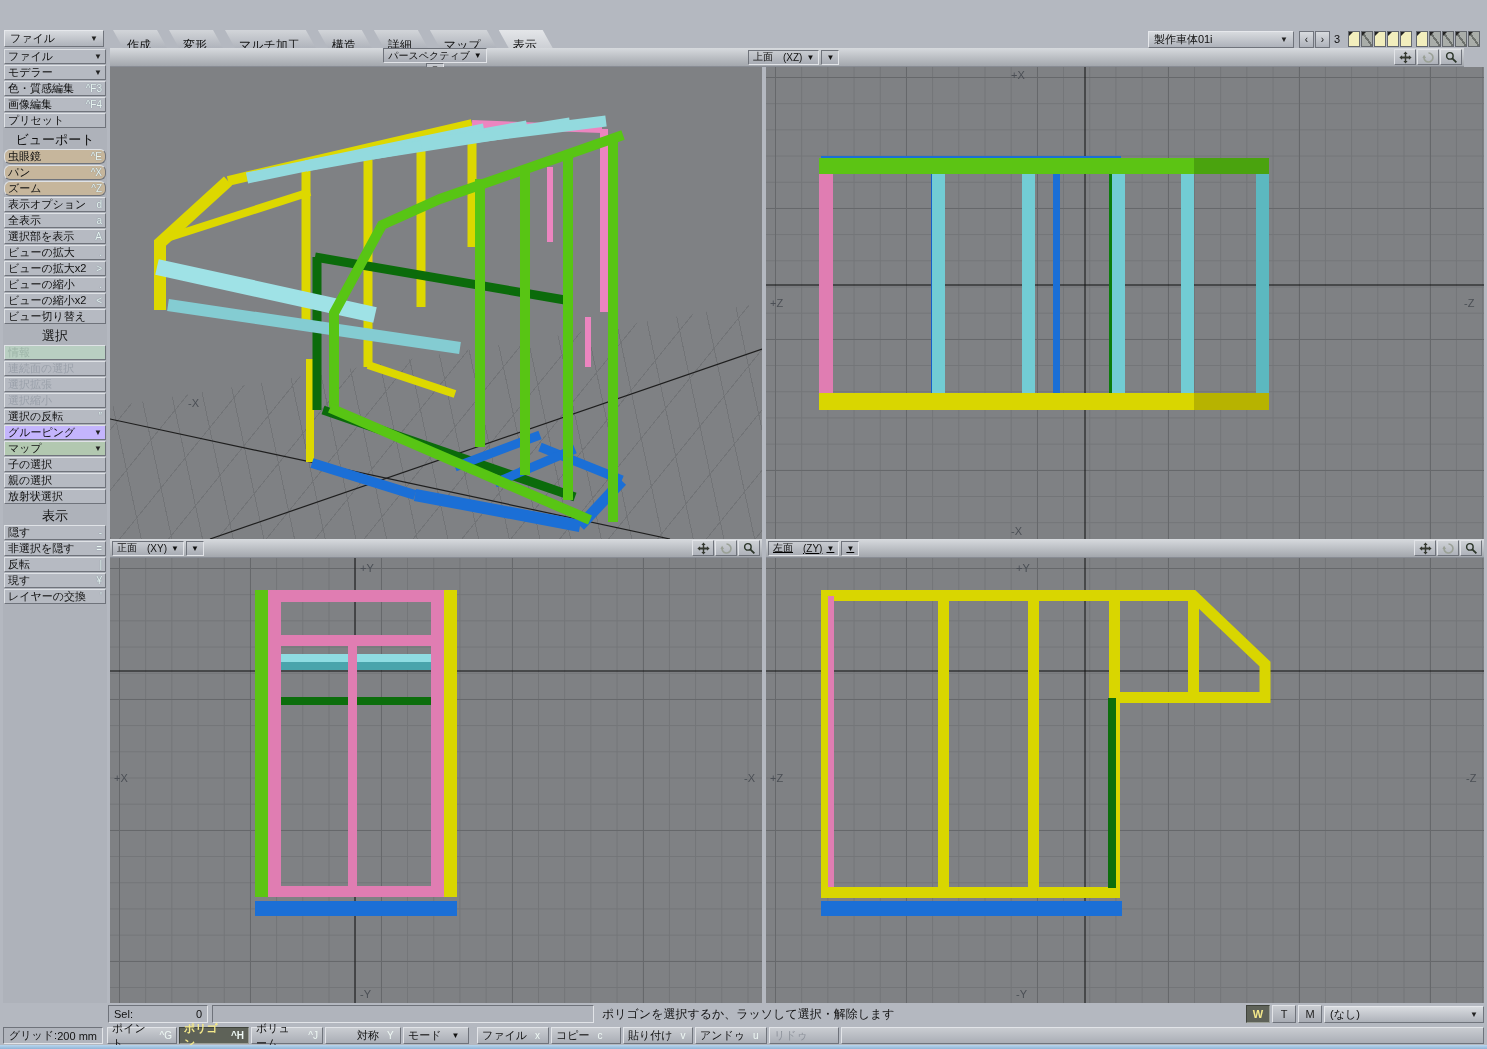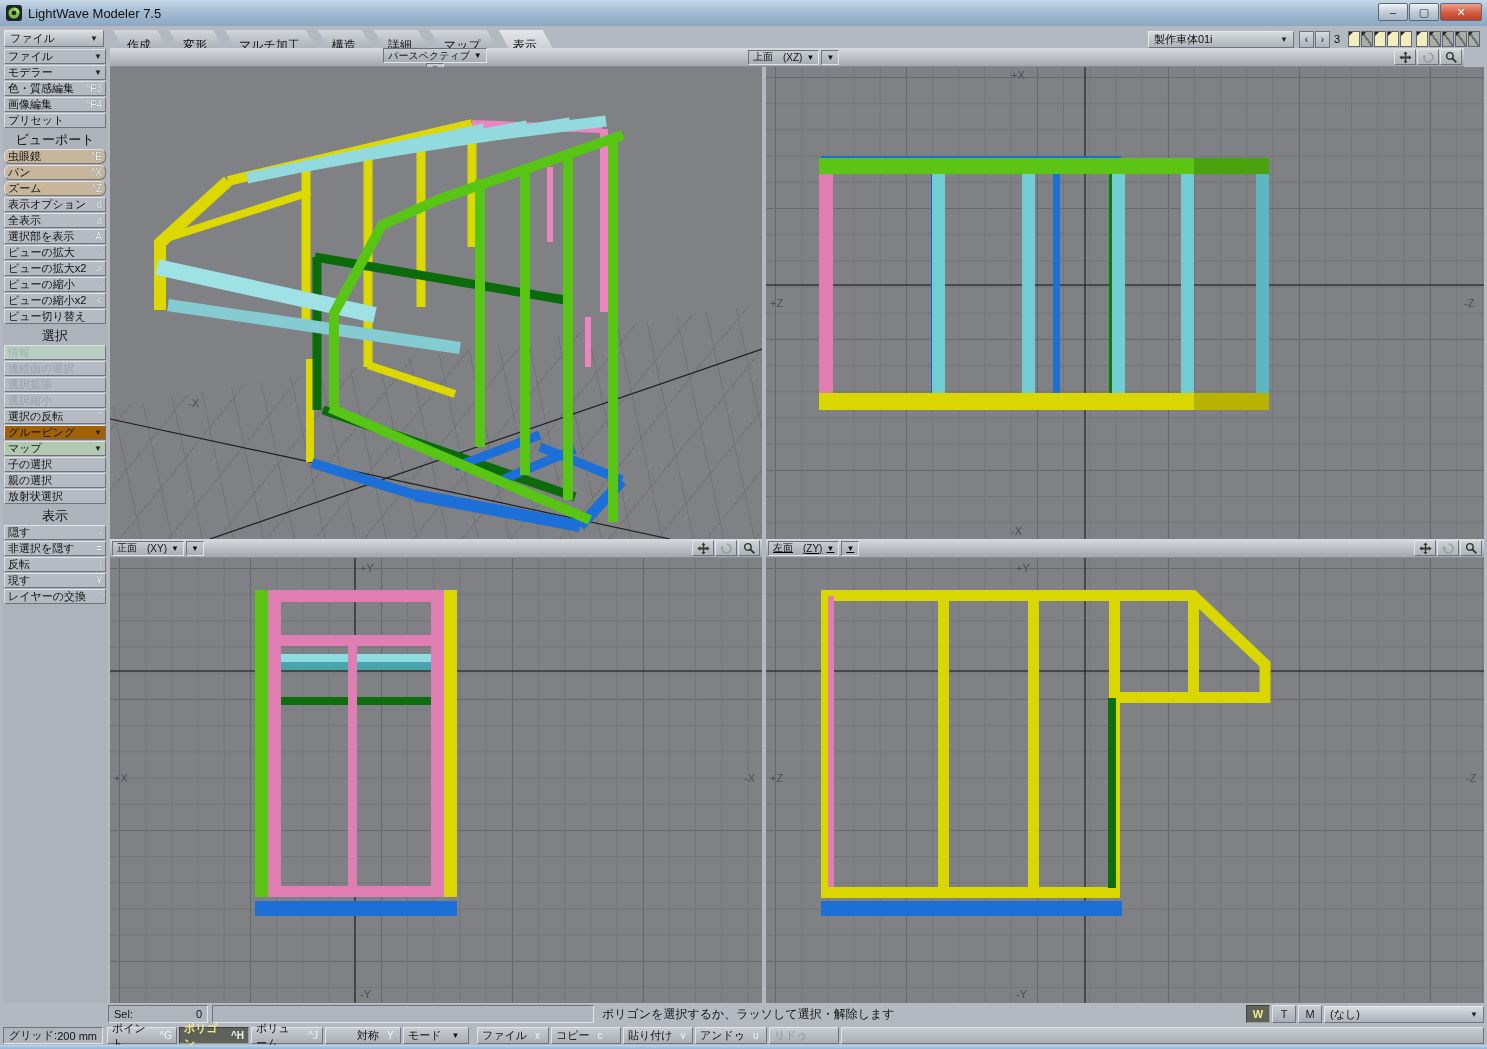--- a/index.html
+++ b/index.html
@@ -42,21 +42,21 @@
      linear-gradient(to top right,transparent calc(50% - 1px),#6d716d calc(50% - 1px) calc(50% + 1px),transparent calc(50% + 1px)),#a9ada9;}
   .layer::before{content:"";position:absolute;left:0;top:0;border-style:solid;border-width:4px 4px 0 0;border-color:#222 transparent transparent transparent;}
   
   #sidebar{position:absolute;left:3px;top:48px;width:104px;bottom:4px;background:#aeb2ba;padding-top:1px;}
   .sit{position:relative;height:15px;margin:0 1px 1px 1px;background:#b6bac2;
     border:1px solid;border-color:#dfe2e6 #6f737b #6f737b #dfe2e6;
     font-size:11px;color:#101010;display:flex;align-items:center;padding:0 3px;line-height:1;}
   .sit .key{margin-left:auto;font-size:10px;color:#e9f6f2;text-shadow:0 0 1px #567;}
   .sit .arr{margin-left:auto;font-size:8px;color:#222;}
   .sit.tan{background:#c6b69c;border-radius:6px;}
-  .sit.grn1{background:#a16207;}
+  .sit.grn1{background:#c4b5fd;}
   .sit.grn2{background:#b2c8b0;}
   .sit.dis{color:#9aa0aa;}
   .sit.disg{background:#b9cfc2;color:#9db4a8;}
   .shd{height:15px;margin:4px 1px 2px 1px;font-size:13px;color:#101010;display:flex;align-items:center;justify-content:center;}
   
   .vphead{position:absolute;height:19px;background:linear-gradient(#d7dade,#a3a7ad);
     border-bottom:1px solid #888c94;display:flex;align-items:center;padding:0 2px;}
   .vbtn{height:15px;background:linear-gradient(#c9ccd1,#a8acb4);border:1px solid;
     border-color:#6f737b #e2e4e8 #e2e4e8 #6f737b;font-size:10px;color:#111;
     display:flex;align-items:center;padding:0 4px;margin-right:2px;}
@@ -92,34 +92,20 @@
   .tbtn .key{font-size:10px;color:#eef8f4;margin-left:8px;}
   .tbtn.act{background:#5e6258;color:#f4e98a;font-weight:bold;border-color:#3f433b #9a9e96 #9a9e96 #3f433b;}
   .tbtn.dis{color:#8d929b;}
   .tbtn .arr{font-size:8px;margin-left:10px;}
 </style>
 </head>
 <body>
 
 <div id="win">
 
-  <div id="titlebar">
-    <svg width="16" height="16" viewBox="0 0 16 16">
-      <rect x="0" y="0" width="16" height="16" rx="3" fill="#1d2430"></rect>
-      <circle cx="8" cy="8" r="5.5" fill="#7ac143"></circle>
-      <circle cx="8" cy="8" r="2.3" fill="#1d2430"></circle>
-      <path d="M8 2.5 A5.5 5.5 0 0 1 13.5 8 L11 8 A3 3 0 0 0 8 5 Z" fill="#a8e070"></path>
-    </svg>
-    <span class="ttl">LightWave Modeler 7.5</span>
-    <div id="winbtns">
-      <div class="wbtn">–</div>
-      <div class="wbtn">▢</div>
-      <div class="wbtn close">✕</div>
-    </div>
-  </div>
 
   <div id="menurow">
     <div class="ddbtn" style="left:1px;top:4px;width:100px;">
       <span>ファイル</span>
       <span class="arr">▼</span>
     </div>
     <div id="tabs">
       <div class="tab">作成</div>
       <div class="tab">変形</div>
       <div class="tab">マルチ加工</div>

